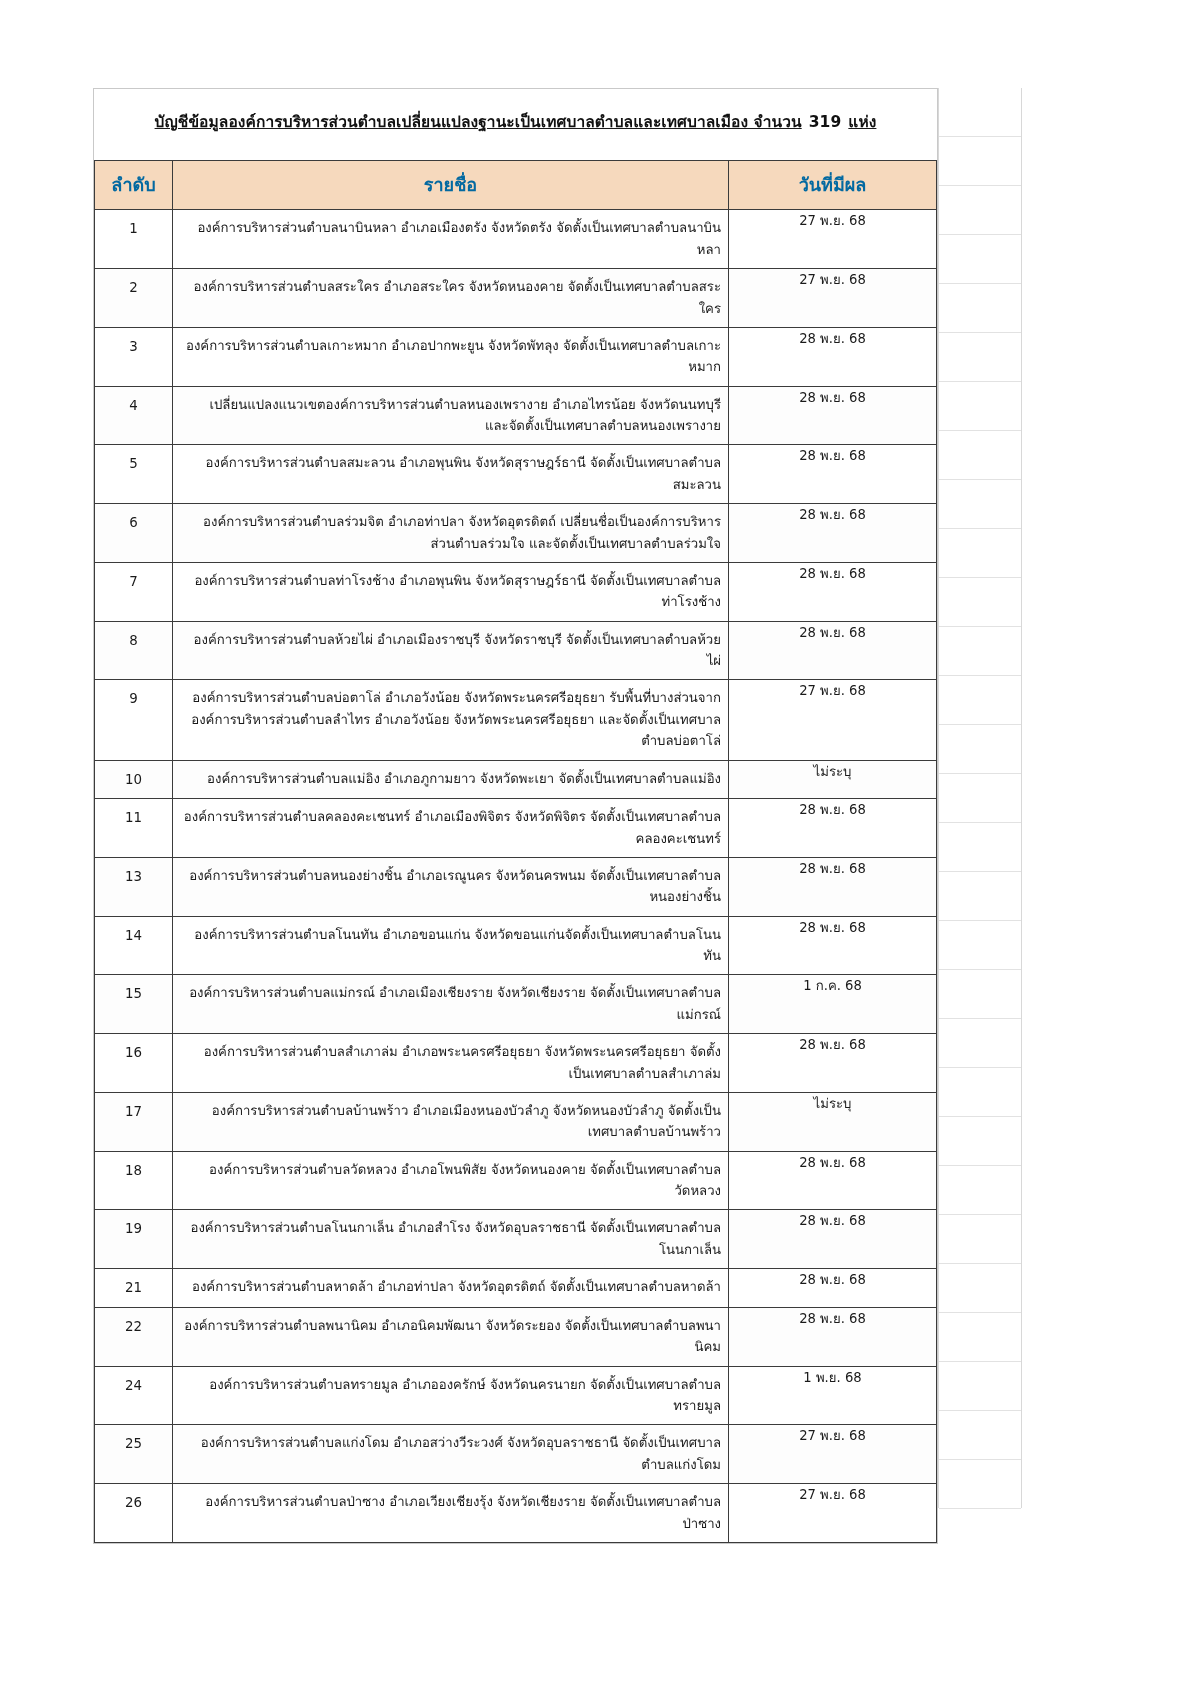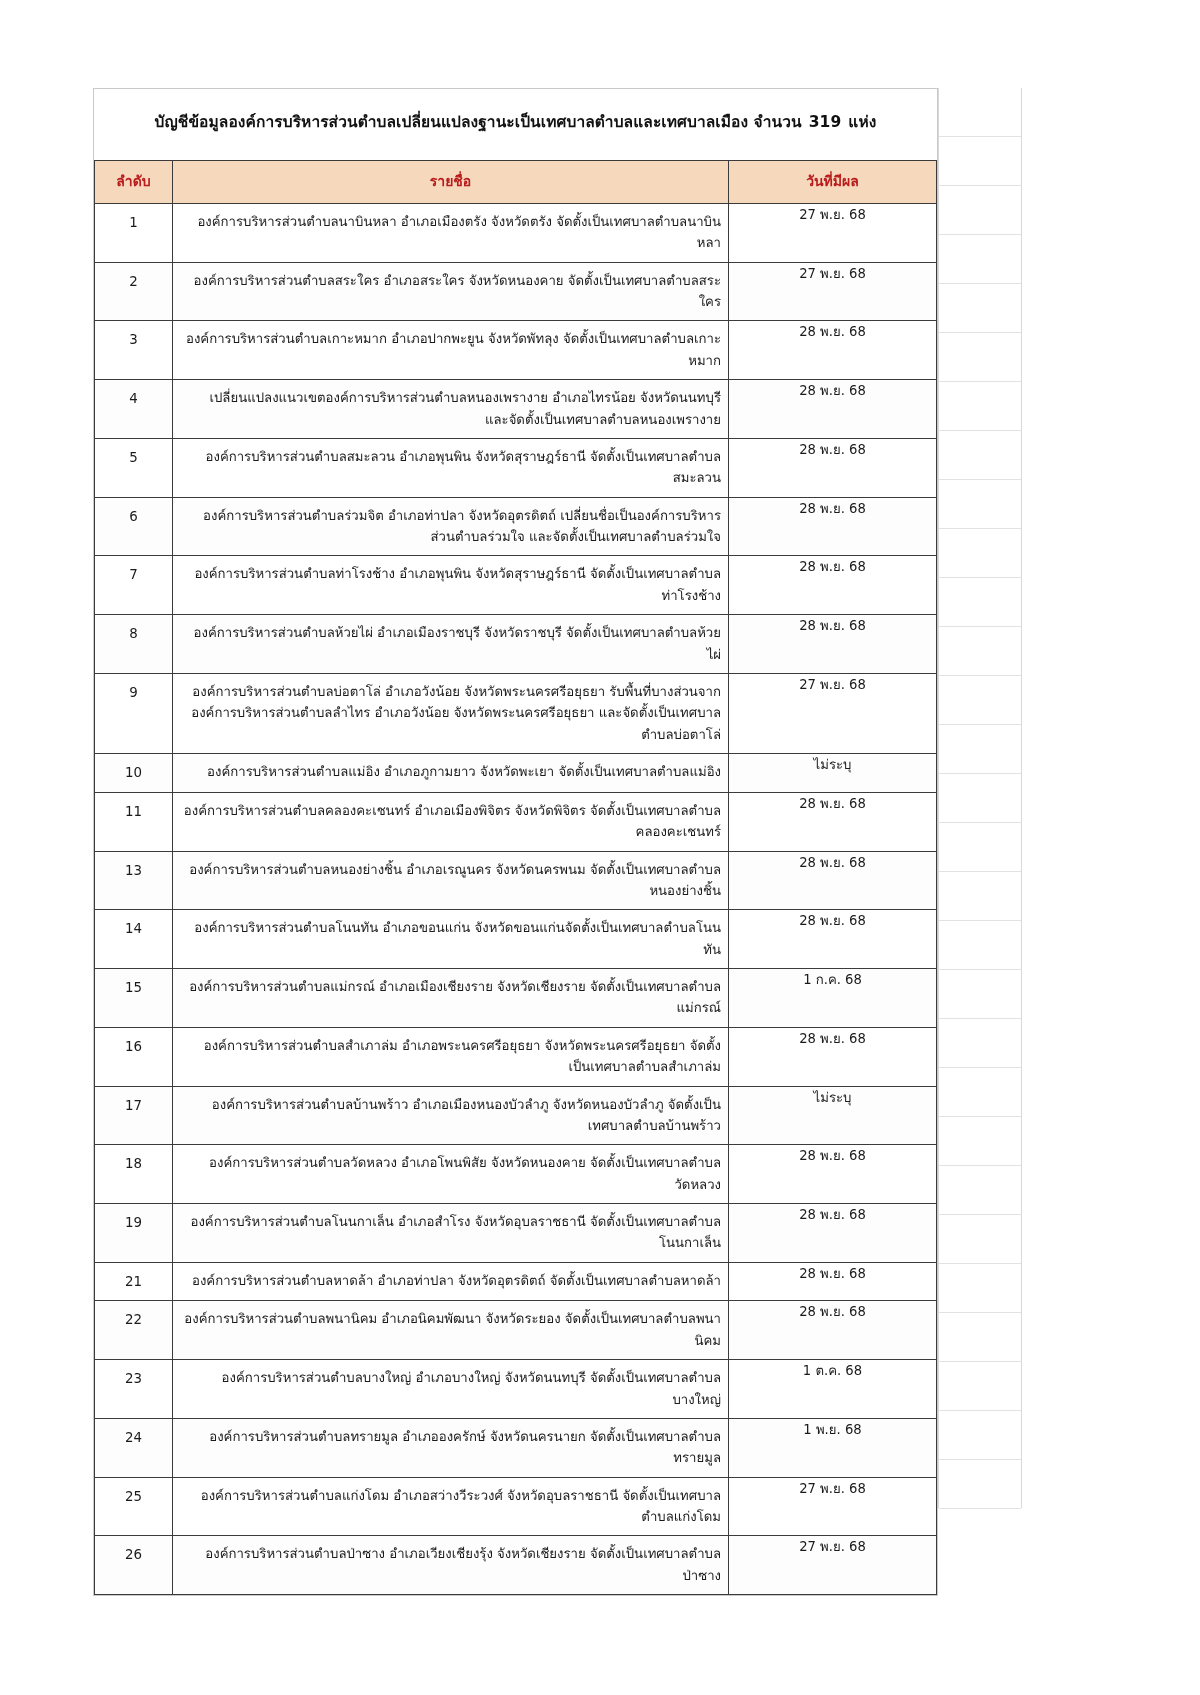--- a/index.html
+++ b/index.html
@@ -43,20 +43,21 @@
   .margin-rail .rail-line {
     height: 49px;
     border-bottom: 1px solid #e2e2e2;
     box-sizing: border-box;
   }
 
   
   .doc-title-wrap {
     padding: 22px 26px 26px 26px;
     text-align: center;
+    text-decoration: underline;
   }
   .doc-title {
     font-size: 15.5px;
     font-weight: bold;
     color: #111111;
     letter-spacing: 0.1px;
     line-height: 1.5;
     white-space: nowrap;
   }
   .doc-title .count-num {
@@ -75,23 +76,23 @@
   .reg-table td {
     border: 1px solid #3b3b3b;
     vertical-align: top;
     padding: 7px 7px 8px 7px;
     line-height: 1.62;
   }
   .reg-table thead th {
     background: #f6d9bd;
     text-align: center;
     font-weight: bold;
-    font-size: 14px;
+    font-size: 18px;
     padding: 9px 6px 10px 6px;
-    color: #b91c1c;
+    color: #0369a1;
     vertical-align: middle;
   }
   .col-seq   { width: 78px; }
   .col-name  { width: auto; }
   .col-date  { width: 208px; }
 
   td.cell-seq  { text-align: center; font-size: 13.4px; padding-top: 8px; }
   td.cell-name { text-align: right; padding-left: 10px; }
   td.cell-date { text-align: center; font-size: 13.2px; padding-top: 0; }
 
@@ -249,25 +250,20 @@
           <td class="cell-seq">21</td>
           <td class="cell-name">องค์การบริหารส่วนตำบลหาดล้า อำเภอท่าปลา จังหวัดอุตรดิตถ์ จัดตั้งเป็นเทศบาลตำบลหาดล้า</td>
           <td class="cell-date">28 พ.ย. 68</td>
         </tr>
         <tr>
           <td class="cell-seq">22</td>
           <td class="cell-name">องค์การบริหารส่วนตำบลพนานิคม อำเภอนิคมพัฒนา จังหวัดระยอง จัดตั้งเป็นเทศบาลตำบลพนานิคม</td>
           <td class="cell-date">28 พ.ย. 68</td>
         </tr>
         <tr>
-          <td class="cell-seq">23</td>
-          <td class="cell-name">องค์การบริหารส่วนตำบลบางใหญ่ อำเภอบางใหญ่ จังหวัดนนทบุรี จัดตั้งเป็นเทศบาลตำบลบางใหญ่</td>
-          <td class="cell-date">1 ต.ค. 68</td>
-        </tr>
-        <tr>
           <td class="cell-seq">24</td>
           <td class="cell-name">องค์การบริหารส่วนตำบลทรายมูล อำเภอองครักษ์ จังหวัดนครนายก จัดตั้งเป็นเทศบาลตำบลทรายมูล</td>
           <td class="cell-date">1 พ.ย. 68</td>
         </tr>
         <tr>
           <td class="cell-seq">25</td>
           <td class="cell-name">องค์การบริหารส่วนตำบลแก่งโดม อำเภอสว่างวีระวงศ์ จังหวัดอุบลราชธานี จัดตั้งเป็นเทศบาลตำบลแก่งโดม</td>
           <td class="cell-date">27 พ.ย. 68</td>
         </tr>
         <tr>

